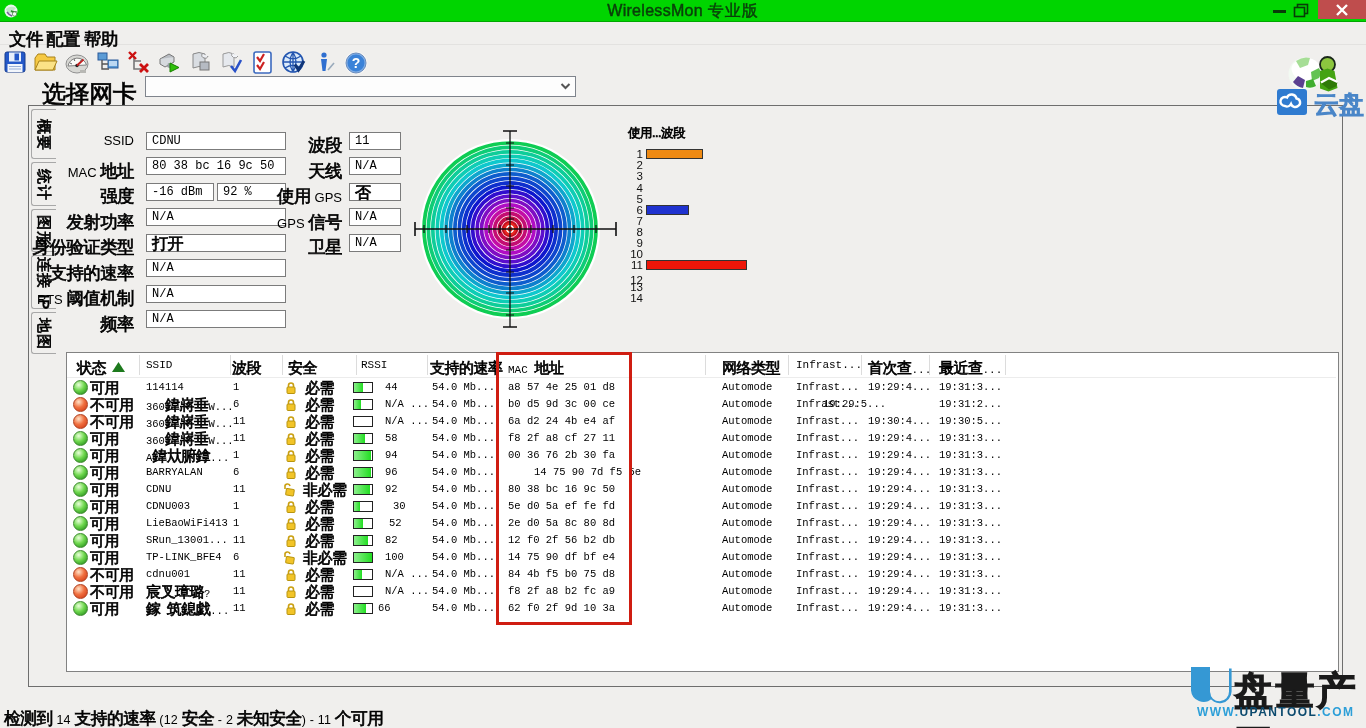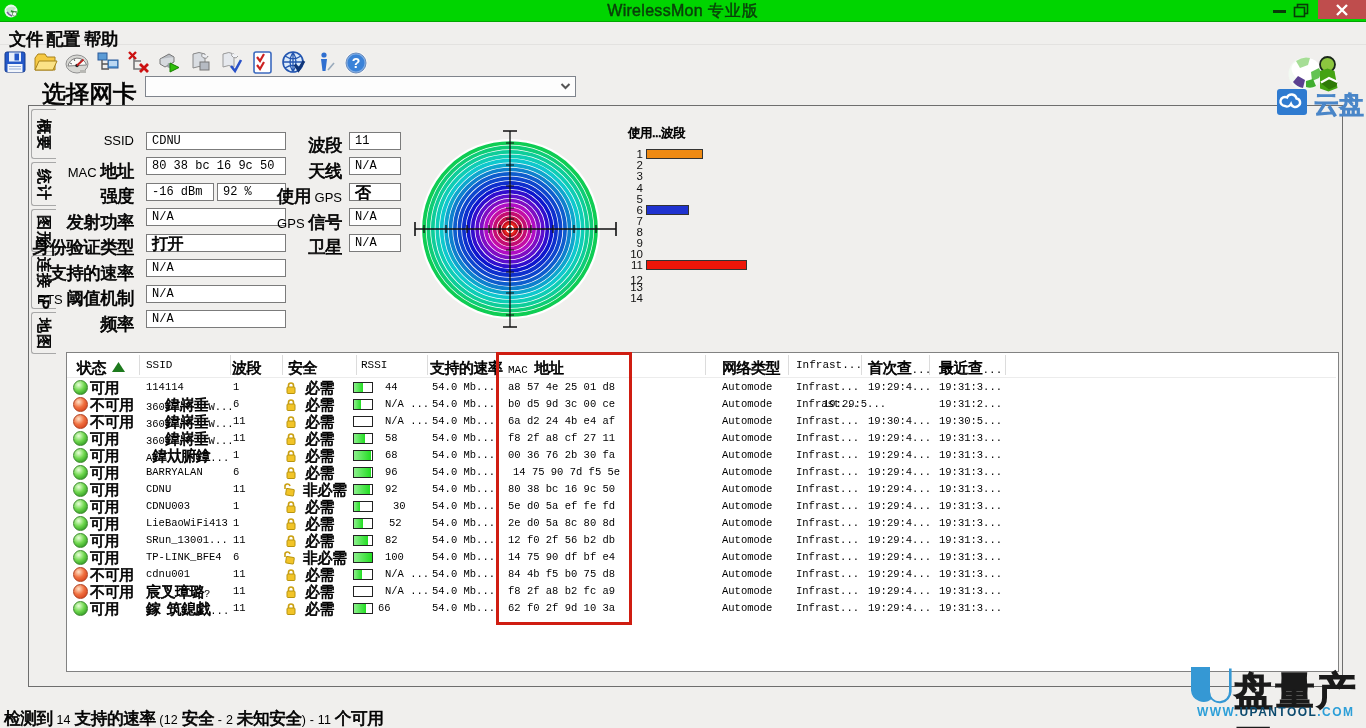--- a/index.html
+++ b/index.html
@@ -341,21 +341,21 @@
       <div class="cell" style="left:79px">A<span class="cj">鍏夶腑鎿</span>...</div>
       <div class="cell" style="left:166px">1</div>
       <svg class="abs" style="left:218px;top:2px" width="12" height="14" viewBox="0 0 12 14">
         <path d="M3.5 6 V4.5 a2.5 2.5 0 0 1 5 0 V6" fill="none" stroke="#caa012" stroke-width="1.6"></path>
         <rect x="2" y="6" width="8" height="6.5" rx="1" fill="#f2c428" stroke="#b8940e"></rect>
       </svg>
       <div class="cell" style="left:238px"><span class="cj">必需</span></div>
       <div class="rbar" style="left:286px">
         <i style="width:95%"></i>
       </div>
-      <div class="cell" style="left:318px">68</div>
+      <div class="cell" style="left:318px">94</div>
       <div class="cell" style="left:365px">54.0 Mb...</div>
       <div class="cell" style="left:441px">00 36 76 2b 30 fa</div>
       <div class="cell" style="left:655px">Automode</div>
       <div class="cell" style="left:729px">Infrast...</div>
       <div class="cell" style="left:801px">19:29:4...</div>
       <div class="cell" style="left:872px">19:31:3...</div>
     </div>
 <div class="row" style="top:110.8px">
       <div class="dot gdot" style="left:6px"></div>
       <div class="cell" style="left:23px"><span class="cj">可用</span></div>
@@ -364,21 +364,21 @@
       <svg class="abs" style="left:218px;top:2px" width="12" height="14" viewBox="0 0 12 14">
         <path d="M3.5 6 V4.5 a2.5 2.5 0 0 1 5 0 V6" fill="none" stroke="#caa012" stroke-width="1.6"></path>
         <rect x="2" y="6" width="8" height="6.5" rx="1" fill="#f2c428" stroke="#b8940e"></rect>
       </svg>
       <div class="cell" style="left:238px"><span class="cj">必需</span></div>
       <div class="rbar" style="left:286px">
         <i style="width:97%"></i>
       </div>
       <div class="cell" style="left:318px">96</div>
       <div class="cell" style="left:365px">54.0 Mb...</div>
-      <div class="cell" style="left:446px">14 75 90 7d f5 5e</div>
+      <div class="cell" style="left:467px">14 75 90 7d f5 5e</div>
       <div class="cell" style="left:655px">Automode</div>
       <div class="cell" style="left:729px">Infrast...</div>
       <div class="cell" style="left:801px">19:29:4...</div>
       <div class="cell" style="left:872px">19:31:3...</div>
     </div>
 <div class="row" style="top:127.8px">
       <div class="dot gdot" style="left:6px"></div>
       <div class="cell" style="left:23px"><span class="cj">可用</span></div>
       <div class="cell" style="left:79px">CDNU</div>
       <div class="cell" style="left:166px">11</div>

